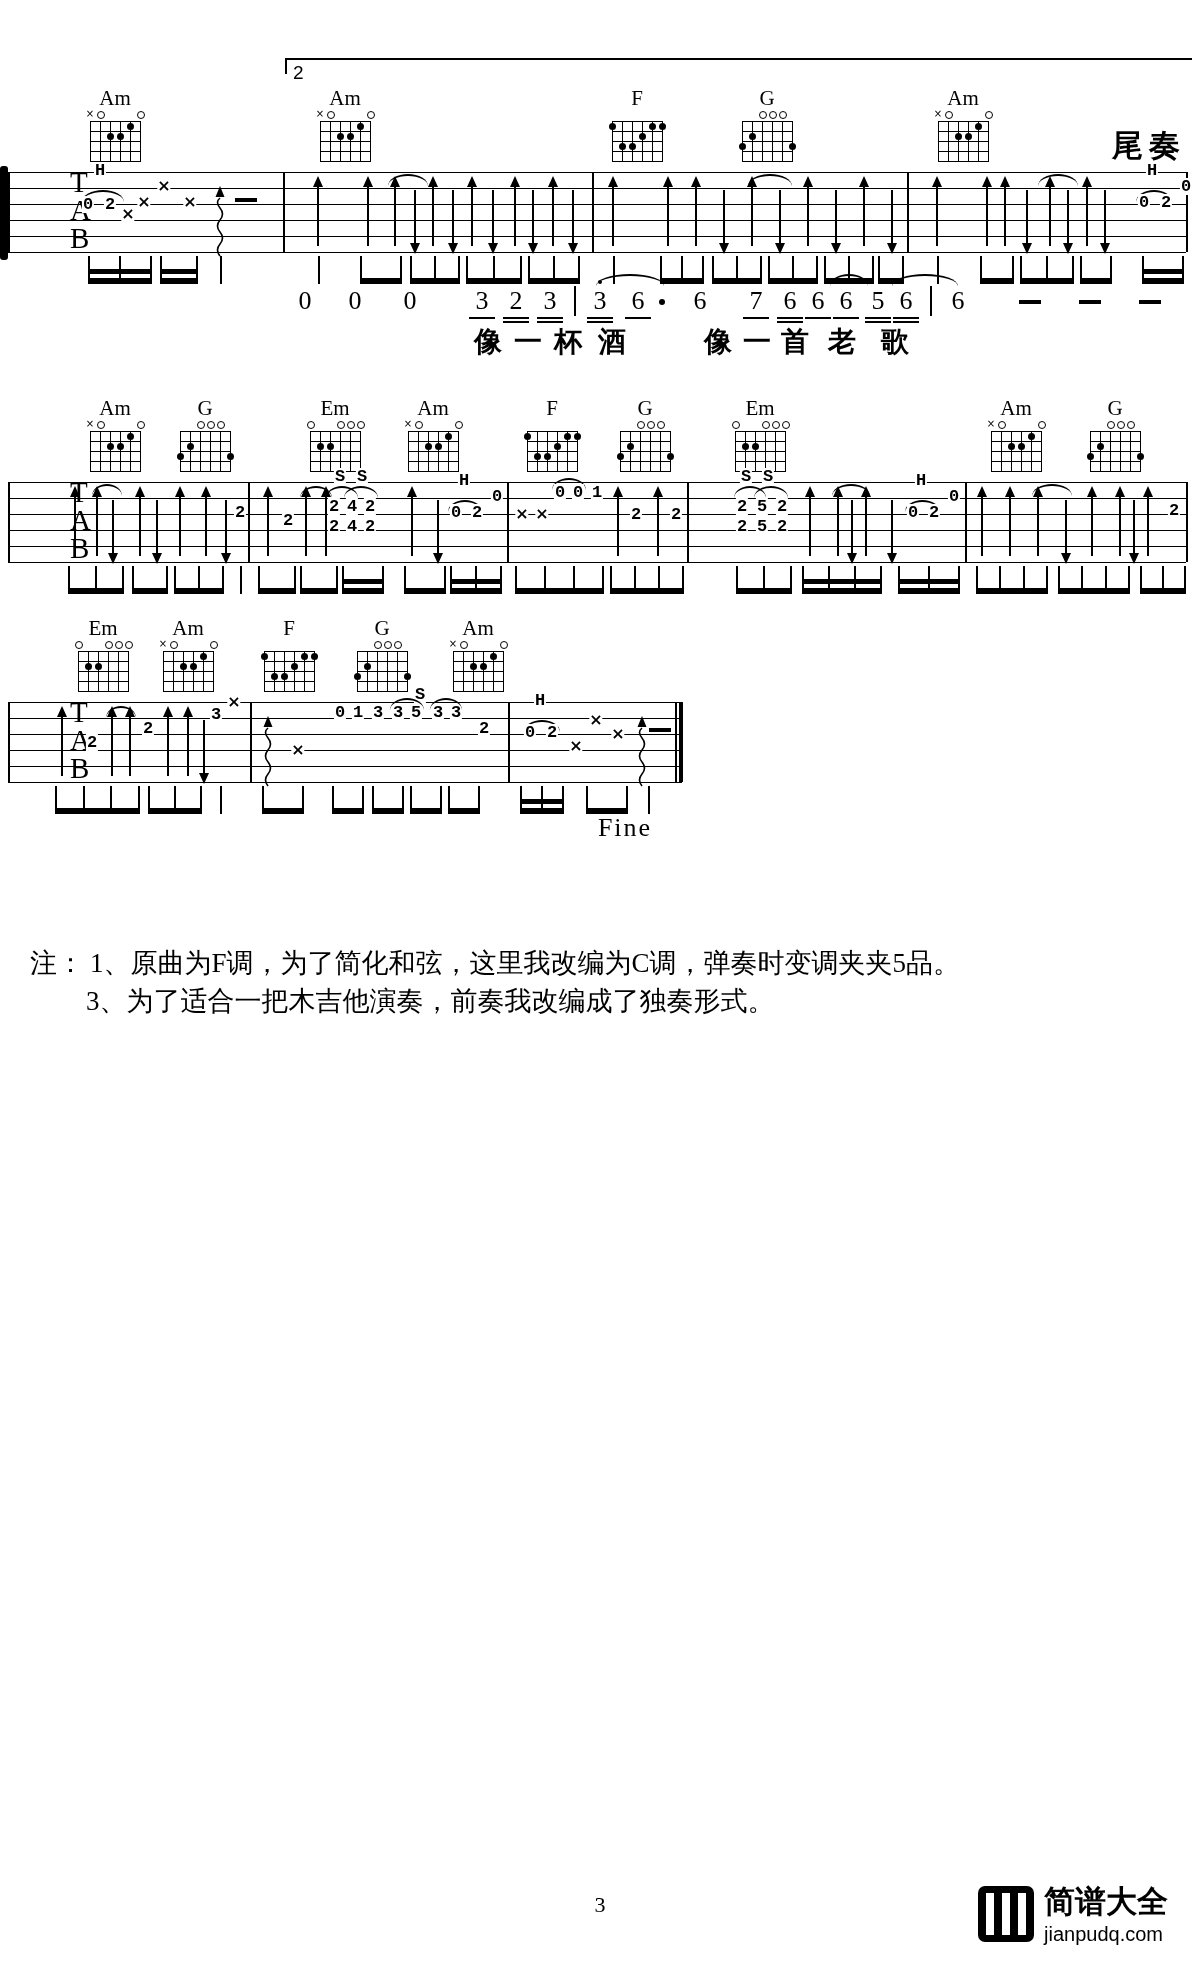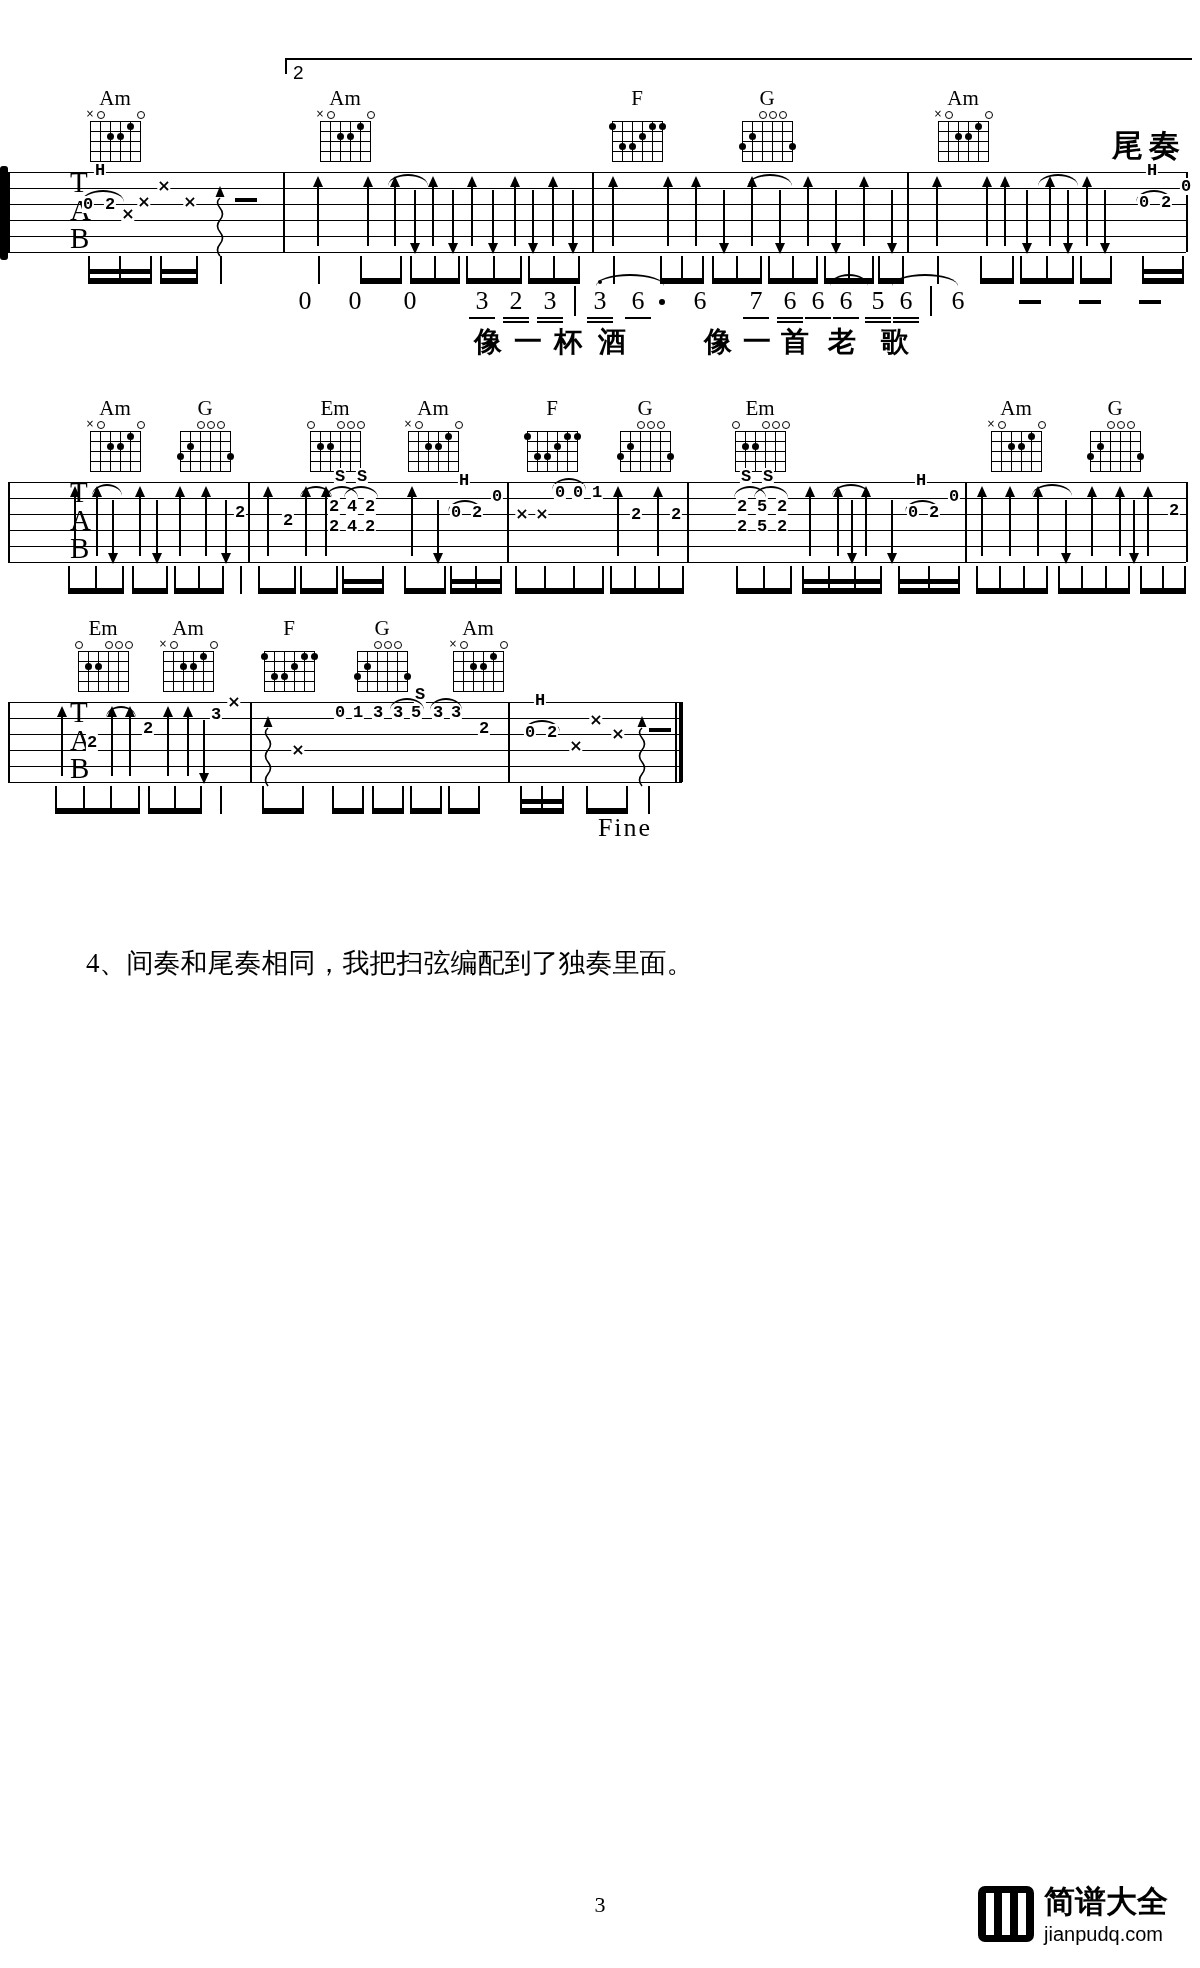--- a/index.html
+++ b/index.html
@@ -628,21 +628,22 @@
     <div class="stem" style="left: 562px; top: 786px; height: 28px;"></div>
     <div class="beam" style="left: 586px; top: 808px; width: 40px;"></div>
     <div class="stem" style="left: 586px; top: 786px; height: 28px;"></div>
     <div class="stem" style="left: 626px; top: 786px; height: 28px;"></div>
     <div class="stem" style="left: 220px; top: 786px; height: 28px;"></div>
     <div class="stem" style="left: 648px; top: 786px; height: 28px;"></div>
     <div class="fine" style="left: 625px; top: 815px;">Fine</div>
   </div>
 
 <div class="notes">
-  <div class="row ind">4、间奏和尾奏相同，我把扫弦编配到了独奏里面。</div>
+  <div class="row"><span class="pfx">注：</span><span>1、原曲为F调，为了简化和弦，这里我改编为C调，弹奏时变调夹夹5品。</span></div>
+  <div class="row ind">3、为了适合一把木吉他演奏，前奏我改编成了独奏形式。</div>
 </div>
 
 <div class="pagenum">3</div>
 
 <div class="brandbox">
   <span class="key" style="left:8px"></span>
     <span class="key" style="left:24px"></span>
     <span class="key" style="left:40px"></span>
 </div>
 <div class="brandname">简谱大全</div>

